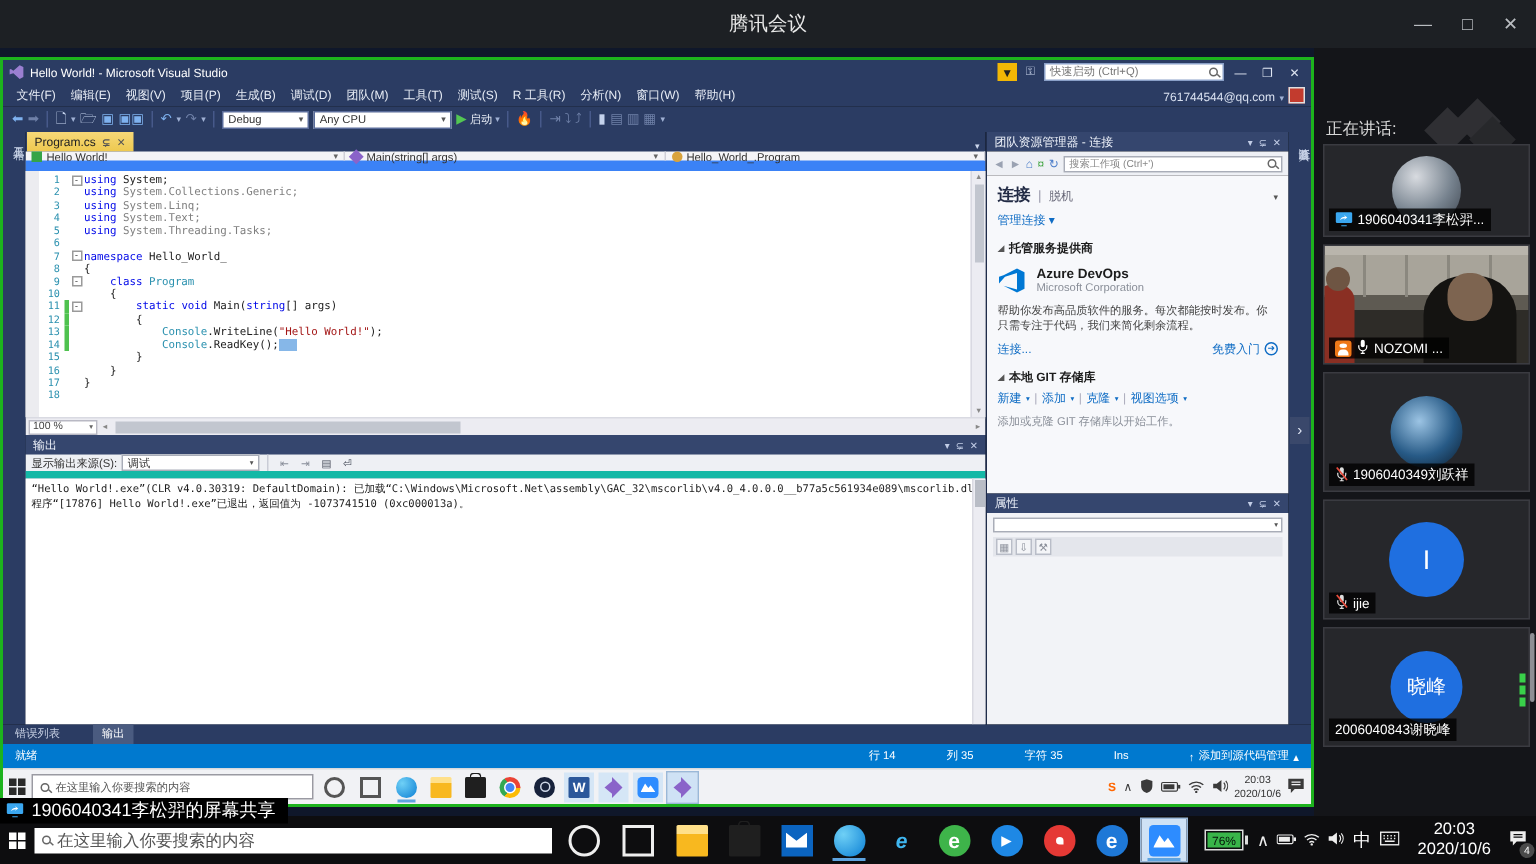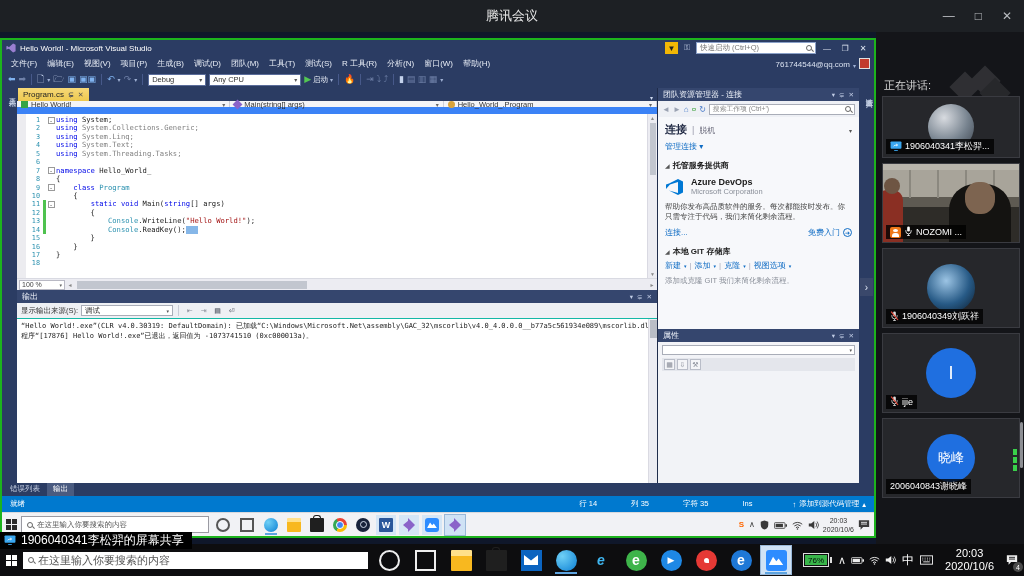--- a/index.html
+++ b/index.html
@@ -82,21 +82,21 @@
 .zoombox{width:46px;height:10px;background:#fff;border:1px solid #b9b9c4;margin-left:2px;font-size:7px;color:#444;
  display:flex;align-items:center;justify-content:space-between;padding:0 2px}
 .zoombox .c{font-size:5px;color:#666}
 .harrow{width:10px;text-align:center;font-size:5px;color:#888}
 .htrack{flex:1;height:8px;margin:0 2px;position:relative}
 .hthumb{position:absolute;left:0;top:0;height:8px;width:230px;background:#c2c6cf}
 
 .panel-title{height:13px;background:#35466e;color:#eef2fa;font-size:8px;display:flex;align-items:center;padding:0 5px;gap:4px}
 .panel-title .grow{flex:1}
 .pt-ic{font-size:6.5px;color:#c2cde6}
-.out-tools{height:16px;background:#eef0f4;border-bottom:1px solid #14b8a6;display:flex;align-items:center;gap:3px;padding:0 4px;font-size:7.5px;color:#333}
+.out-tools{height:16px;background:#eef0f4;border-bottom:5px solid #14b8a6;display:flex;align-items:center;gap:3px;padding:0 4px;font-size:7.5px;color:#333}
 .out-combo{width:92px;height:11px;background:#fff;border:1px solid #a9adb8;display:flex;align-items:center;justify-content:space-between;padding:0 3px;font-size:7.5px}
 .out-combo .c{font-size:5px;color:#555}
 .mini-ic{width:11px;height:11px;border:1px solid transparent;color:#8a8f9a;font-size:7px;display:flex;align-items:center;justify-content:center}
 .mini-ic.dark{color:#3c4250}
 .out-text-wrap{flex:1;background:#fff;position:relative;overflow:hidden}
 #out-text{padding:3px 4px 0 4px;font-family:"DejaVu Sans Mono","Liberation Mono",monospace;font-size:7px;color:#1c1c1c}
 .out-line{height:9.5px;line-height:9.5px;white-space:pre}
 .ovscroll{position:absolute;right:0;top:0;bottom:0;width:9px;background:#ececf2;border-left:1px solid #dadae2}
 .othumb{width:7px;height:18px;background:#b9bdc6;margin:1px auto}
 
@@ -130,21 +130,21 @@
 .git-actions{display:flex;gap:3px;margin-top:3px;align-items:center;flex-wrap:nowrap}
 .git-actions .c{font-size:5px;color:#0f6cc4}
 .git-sep{color:#aab;font-size:8px}
 .git-hint{margin-top:5px;font-size:7.5px;color:#8a8f99}
 .prop-content{flex:1;background:#f2f3f7;padding:3px 4px}
 .prop-combo{height:10px;background:#fff;border:1px solid #a9adb8;display:flex;align-items:center;justify-content:flex-end;padding:0 2px;font-size:5px;color:#555}
 .prop-icons{display:flex;gap:2px;margin-top:3px;background:#e4e6ec;padding:1px 2px}
 .prop-icons .mini-ic{border:1px solid #b9bdc8;background:#f4f5f8}
 
 
-.vs-tabs{top:443px;height:13px;background:#2b3c63;display:flex;align-items:flex-start;padding-left:2px;gap:1px}
+.vs-tabs{top:443px;height:13px;background:#2b3c63;display:flex;align-items:flex-start;padding-left:2px;gap:16px}
 .btab{font-size:7.5px;color:#c6cfe2;padding:1px 6px;height:13px}
 .btab.active{background:#4a5b80;color:#fff}
 .vs-status{top:456px;height:16px;background:#0079cf;color:#fff;font-size:7.5px;display:flex;align-items:center;padding:0 8px}
 .st-left{flex:1}
 .st-mid{display:flex;gap:34px;margin-right:40px}
 .st-scc{display:flex;align-items:center;gap:3px}
 
 
 #inner-taskbar{top:472px;height:24px;background:#f1f2f5;border-top:1px solid #d8d9dd;display:flex;align-items:center;padding:0 4px;gap:4px}
 .winlogo{display:grid;grid-template-columns:5px 5px;grid-template-rows:5px 5px;gap:1px}
@@ -511,21 +511,21 @@
               <span class="git-sep">|</span>
               <span class="link">添加</span>
               <span class="c">▾</span>
               <span class="git-sep">|</span>
               <span class="link">克隆</span>
               <span class="c">▾</span>
               <span class="git-sep">|</span>
               <span class="link">视图选项</span>
               <span class="c">▾</span>
             </div>
-          <div class="git-hint">添加或克隆 GIT 我们来简化剩余流程。</div>
+          <div class="git-hint">添加或克隆 GIT 存储库以开始工作。</div>
         </div>
         <div class="panel-title">
           <span>属性</span>
           <span class="grow"></span>
           <span class="pt-ic">▾</span>
           <span class="pt-ic">⊊</span>
           <span class="pt-ic">✕</span>
         </div>
         <div class="prop-content">
           <div class="prop-combo">

